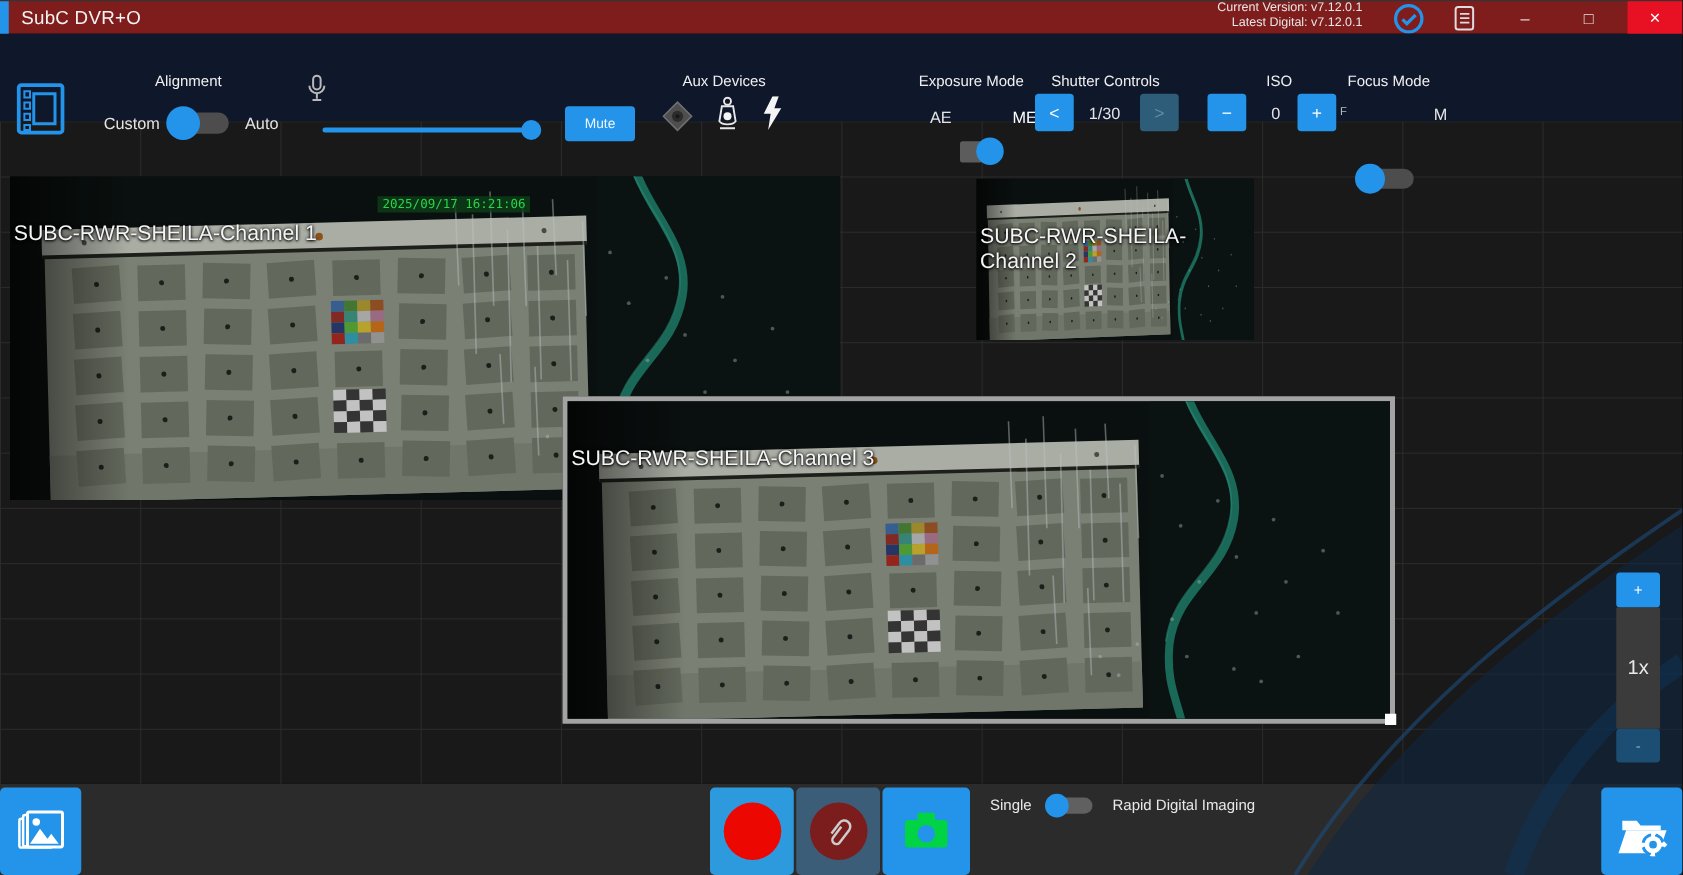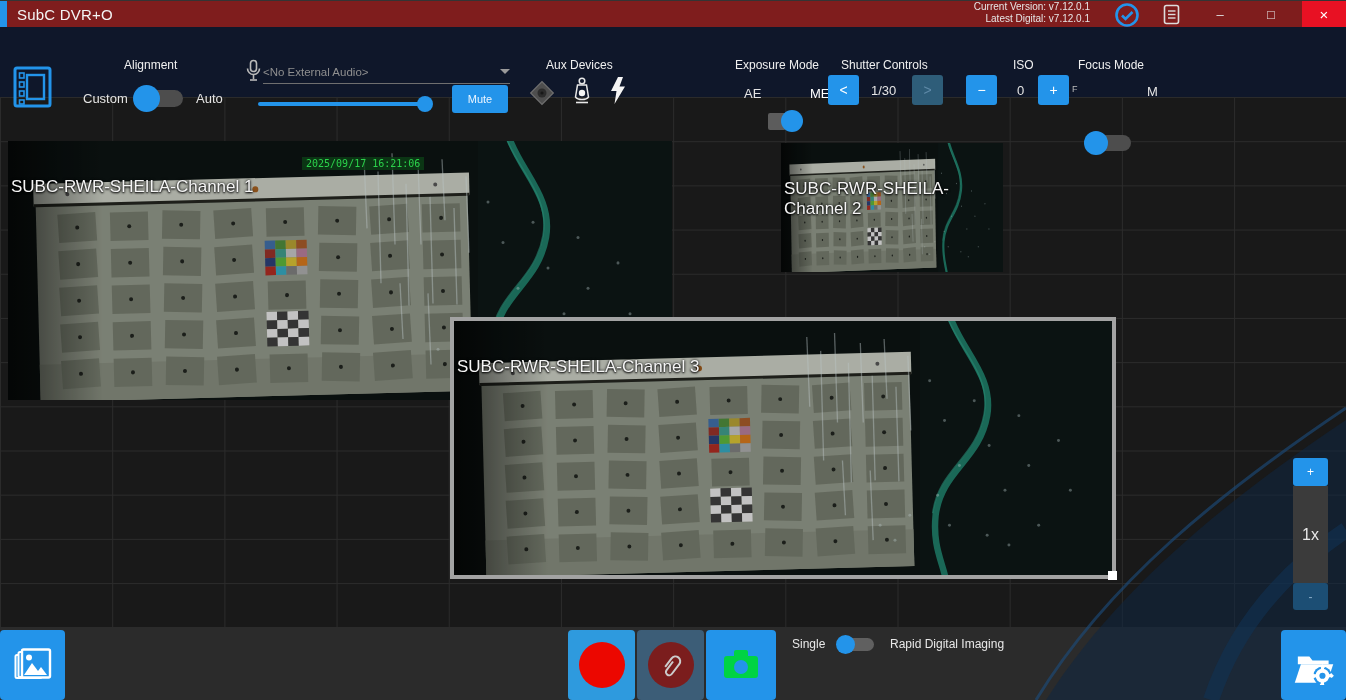--- a/index.html
+++ b/index.html
@@ -395,24 +395,20 @@
     <div class="knob"></div>
   </div>
   <span class="abs tval" style="left:196px;top:64px">Auto</span>
 
   <svg class="abs" style="left:245px;top:32px" width="17" height="24" viewBox="0 0 17 24">
     <rect x="5.5" y="1.5" width="6" height="11" rx="3" stroke="#b9b9b9" stroke-width="1.6" fill="none"></rect>
     <path d="M2.5,9.5 a6,6 0 0 0 12,0" stroke="#b9b9b9" stroke-width="1.6" fill="none"></path>
     <line x1="8.5" y1="16" x2="8.5" y2="20" stroke="#b9b9b9" stroke-width="1.6"></line>
     <line x1="5" y1="21" x2="12" y2="21" stroke="#b9b9b9" stroke-width="1.6"></line>
   </svg>
-  <div class="audio-select">
-    <span class="audio-text">&lt;No External Audio&gt;</span>
-    <span class="caret"></span>
-  </div>
   <div class="slider">
     <div class="rail"></div>
     <div class="sknob"></div>
   </div>
   <button class="mute-btn">Mute</button>
 
   <span class="abs tlabel" style="left:546px;top:31px">Aux Devices</span>
   <svg class="abs" style="left:528px;top:52px" width="28" height="28" viewBox="0 0 28 28">
     <rect x="6" y="6" width="16" height="16" transform="rotate(45 14 14)" fill="#4e4e4e" stroke="#707070" stroke-width="1.2"></rect>
     <circle cx="14" cy="14" r="4.5" fill="#2c2c2c"></circle>

